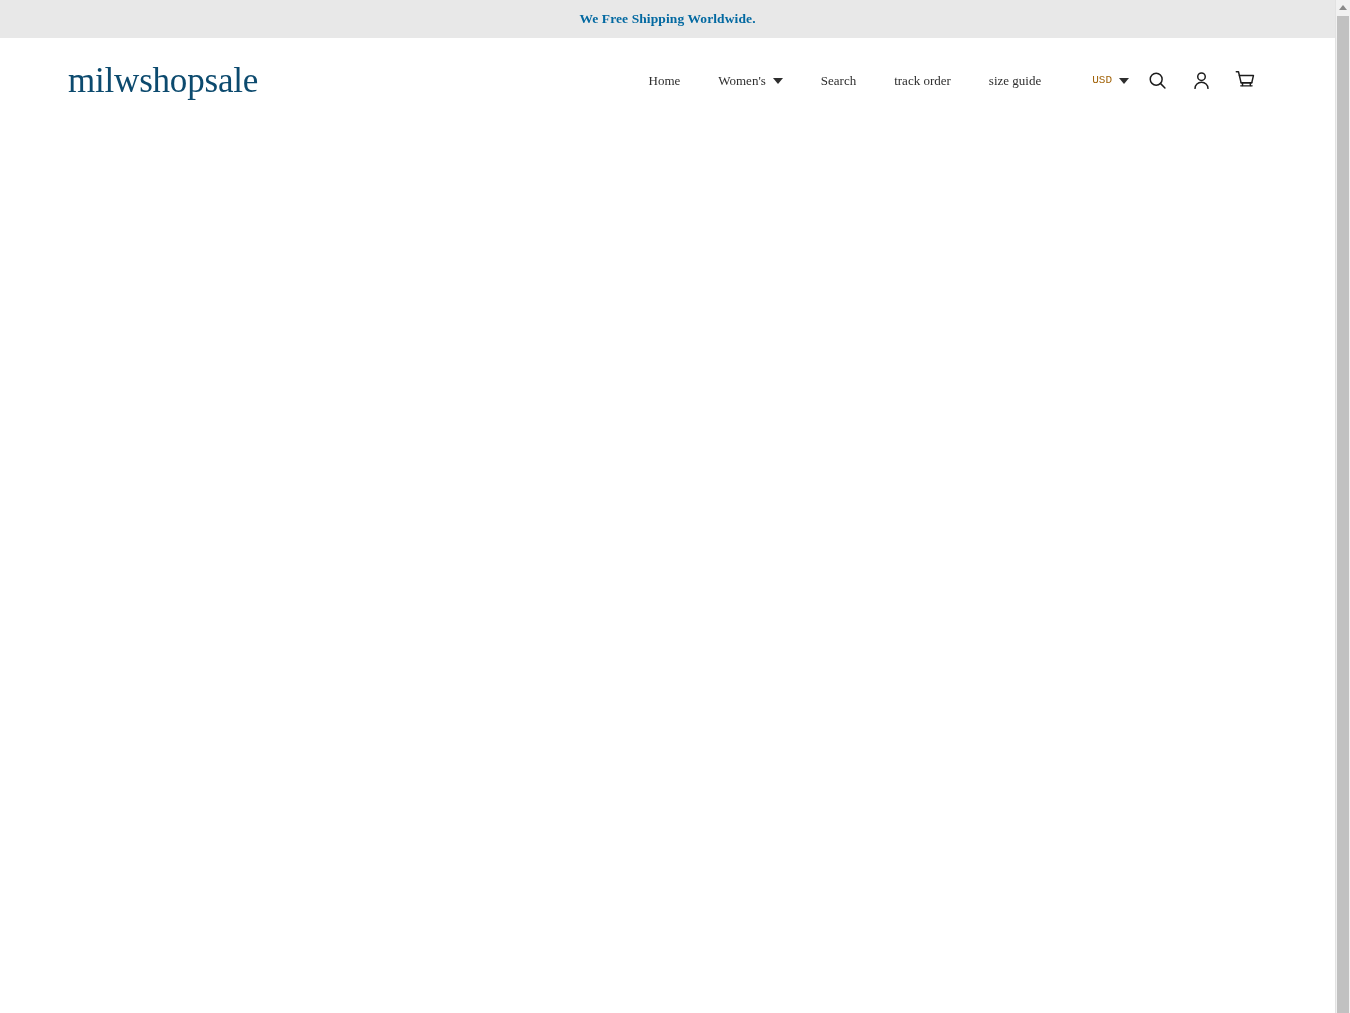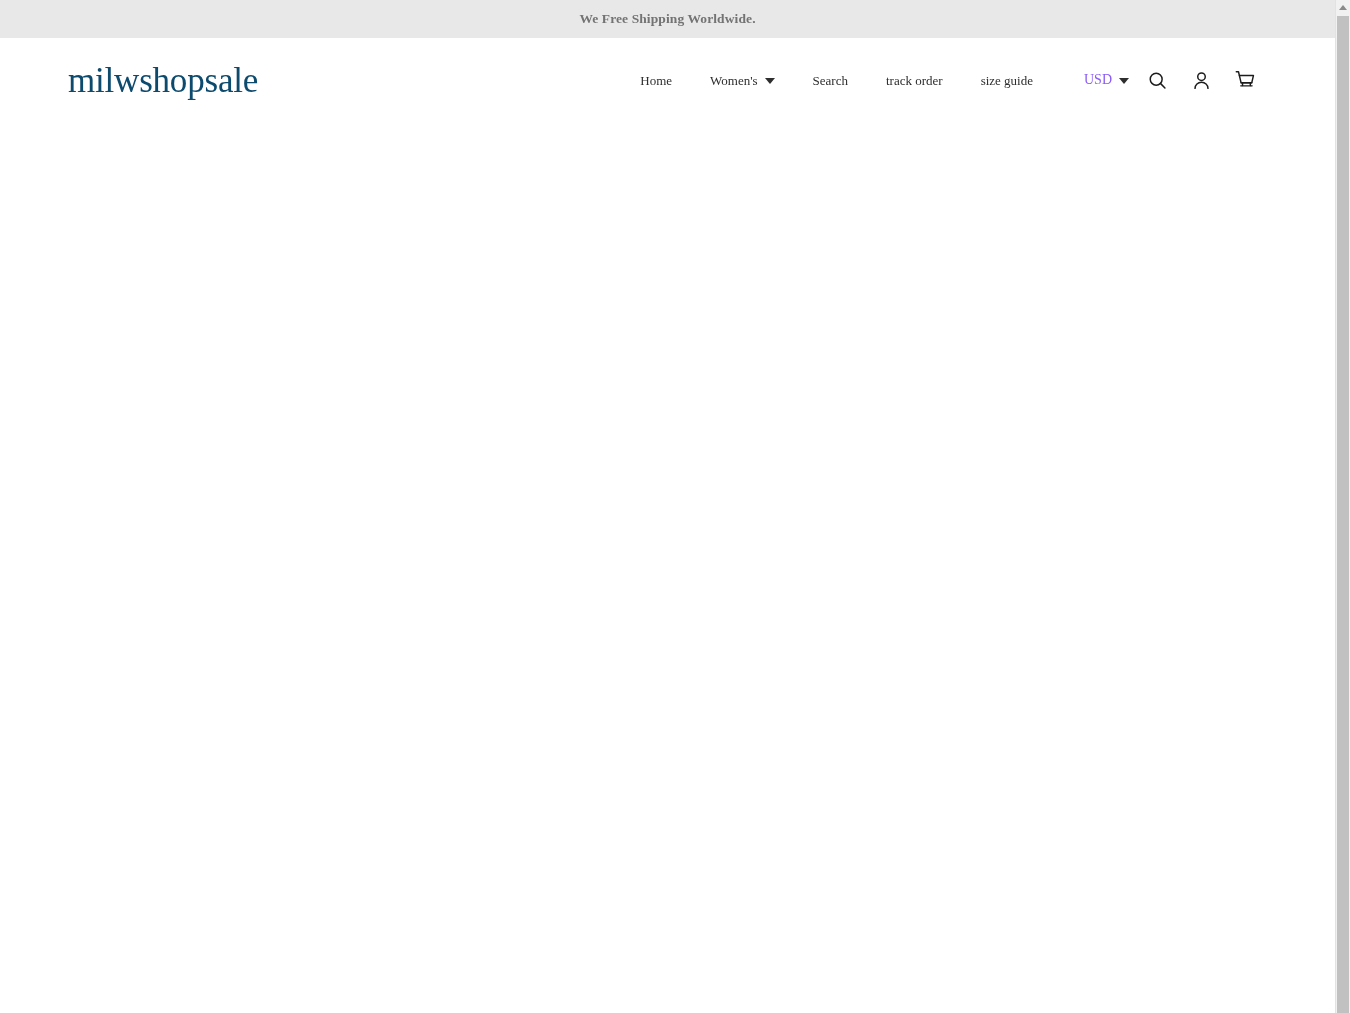--- a/index.html
+++ b/index.html
@@ -38,21 +38,21 @@
     height: 38px;
     background: #e8e8e8;
     display: flex;
     align-items: center;
     justify-content: center;
   }
   .announcement-text {
     font-family: "Liberation Serif", "DejaVu Serif", serif;
     font-size: 13.5px;
     font-weight: 700;
-    color: #737373;
+    color: #0369a1;
     letter-spacing: 0.1px;
     line-height: 1;
     white-space: nowrap;
   }
 
   
   .site-header {
     width: 100%;
     height: 84px;
     background: #ffffff;
@@ -111,23 +111,23 @@
 
   
   .currency-selector {
     display: inline-flex;
     align-items: center;
     margin-left: 32px;
     margin-right: 6px;
     cursor: pointer;
   }
   .currency-label {
-    font-family: Liberation Serif, serif;
-    font-size: 14px;
-    color: #8b5cf6;
+    font-family: Liberation Mono, monospace;
+    font-size: 11px;
+    color: #a16207;
     line-height: 1;
     white-space: nowrap;
   }
 
   
   .icon-btn {
     display: inline-flex;
     align-items: center;
     justify-content: center;
     width: 44px;

